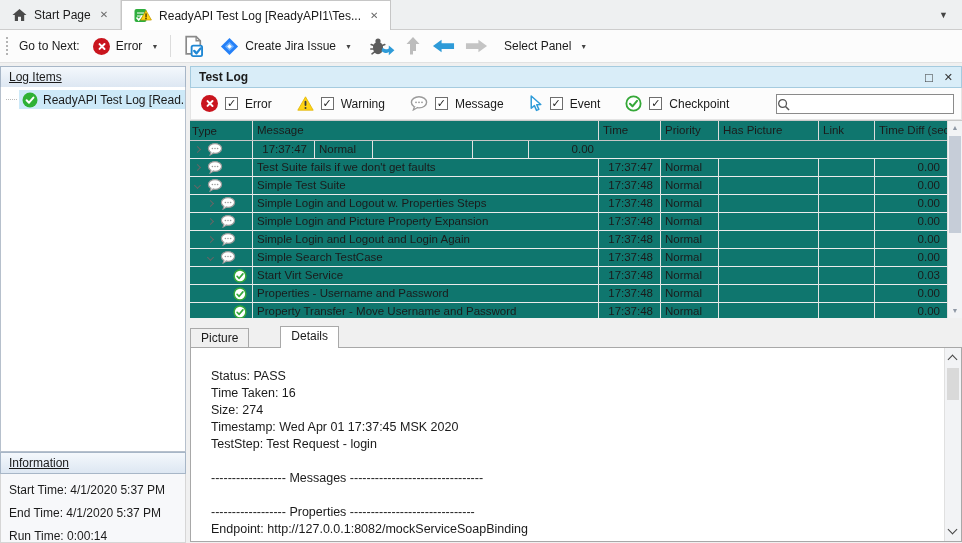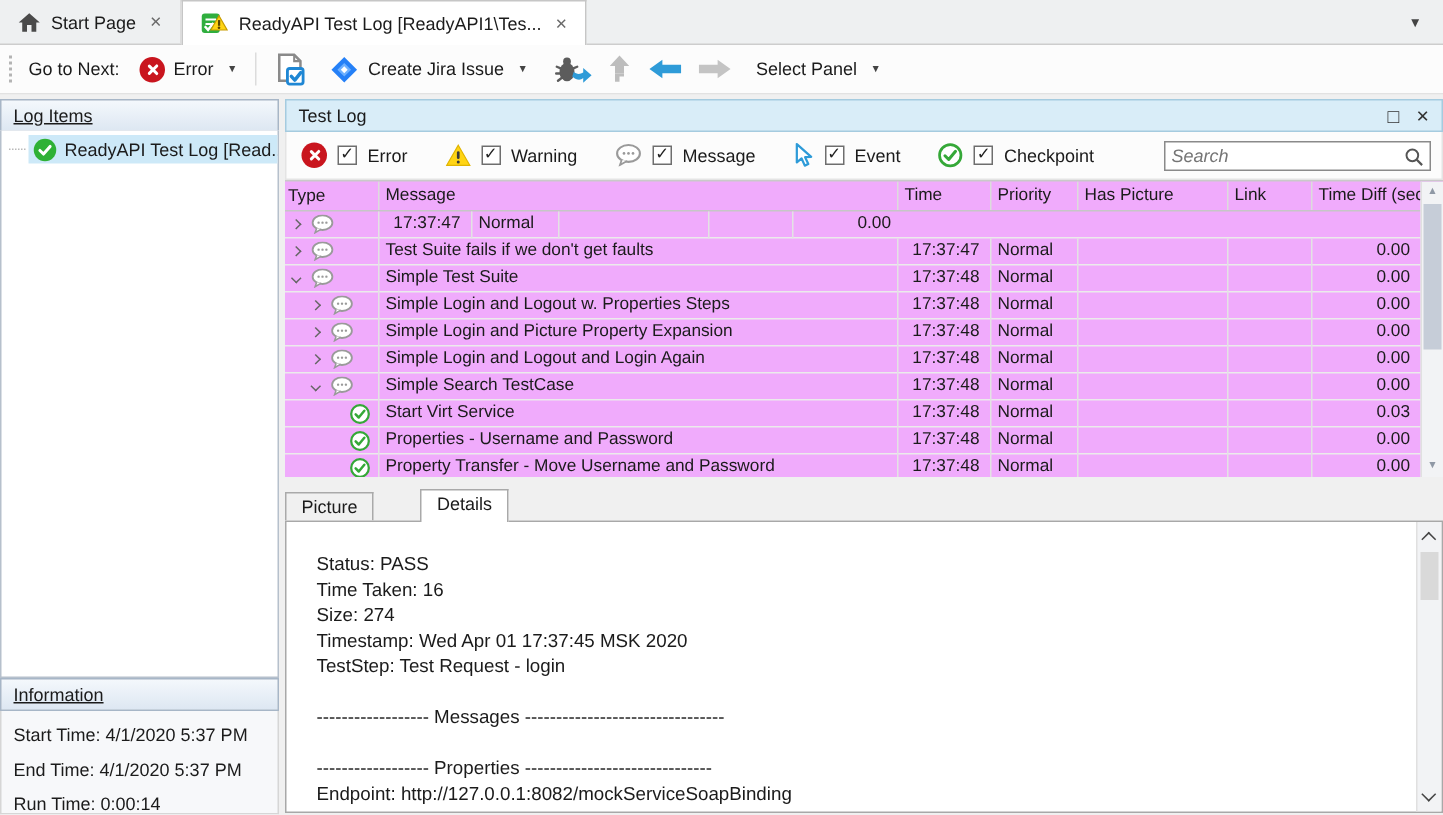--- a/index.html
+++ b/index.html
@@ -37,35 +37,35 @@
   .tree-panel { position:absolute; top:21px; left:0; right:0; height:365px; background:#fff; border:1px solid #b6c0cc; border-top:none; padding-top:3px; }
   .tree-item { display:flex; align-items:center; height:19px; padding-left:5px; }
   .branch { width:11px; border-top:1px dotted #b9b9b9; margin-right:2px; flex:none; }
   .tree-sel { display:flex; align-items:center; gap:5px; background:#cde9f8; flex:1; height:19px; padding:0 3px; white-space:nowrap; overflow:hidden; }
   .info-header { position:absolute; top:386px; left:0; right:0; }
   .info-panel { position:absolute; top:408px; left:0; right:0; bottom:0; background:#f7f8fa; border:1px solid #d6d6d6; border-top:none; padding:9px 8px; }
   .info-line { margin-bottom:9px; }
 
   
   .tl-header { height:22px; background:#d9edf8; border:1px solid #a5cbdf; display:flex; align-items:center; padding:0 8px; }
-  .tl-title { flex:1; }
+  .tl-title { flex:1;font-weight:bold; }
   .win-btn { color:#333; font-size:11px; margin-left:11px; }
   .max-icon::before { content:"□"; font-size:13px; }
   .x-icon::before { content:"✕"; }
 
   .filterbar { position:absolute; top:22px; left:0; right:0; height:32px; background:#fcfcfc; border:1px solid #e4e4e4; border-top:none; display:flex; align-items:center; padding:0 10px; }
   .fgroup { display:flex; align-items:center; gap:7px; margin-right:25px; }
   .cb { width:13px; height:13px; border:1px solid #6e6e6e; background:#fff; font-size:11px; line-height:11px; text-align:center; color:#222; flex:none; }
   .cb::after { content:"✓"; }
   .searchbox { position:absolute; right:7px; top:6px; width:178px; height:20px; border:1px solid #8a8a8a; background:#fff; display:flex; align-items:center; }
   .searchbox input { flex:1; border:none; outline:none; font-family:"Liberation Sans",sans-serif; font-size:12px; font-style:italic; padding:0 4px; min-width:0; background:transparent; }
   .mag { flex:none; margin-right:4px; display:flex; }
 
   
-  .table-wrap { position:absolute; top:54px; left:0; right:0; height:198px; background:#f0abfc; border-top:1px solid #c9c9c9; overflow:hidden; }
+  .table-wrap { position:absolute; top:54px; left:0; right:0; height:198px; background:#0f766e; border-top:1px solid #c9c9c9; overflow:hidden; }
   .thead { display:flex; height:20px; margin-right:15px; border-bottom:1px solid #c6c6c6; font-size:11.5px; }
   .th { border-right:1px solid #dcdcdc; padding:3px 4px 0 4px; white-space:nowrap; overflow:hidden; }
   .tbody { margin-right:15px; }
   .trow { display:flex; height:18px; border-bottom:1px solid #ebebeb; font-size:11.5px; align-items:center; }
   .cell { border-right:1px solid #e3e3e3; height:18px; line-height:17px; padding:0 4px; white-space:nowrap; overflow:hidden; }
   .c-type { width:63px; display:flex; align-items:center; padding:0 2px; }
   .c-msg  { flex:1; }
   .c-time { width:62px; text-align:right; padding-right:7px; }
   .c-pri  { width:58px; }
   .c-pic  { width:100px; }
@@ -272,21 +272,20 @@
         <span>
           <svg width="17" height="17" viewBox="0 0 15 15">
               <circle cx="7.5" cy="7.5" r="6.3" fill="#fff" stroke="#35a838" stroke-width="1.6"></circle>
               <path d="M4.4 7.8 L6.6 10 L10.6 5.2" fill="none" stroke="#35a838" stroke-width="1.8" stroke-linecap="round" stroke-linejoin="round"></path>
             </svg>
         </span>
         <span class="cb"></span>
         <span>Checkpoint</span>
       </div>
       <div class="searchbox">
-        <input type="text" placeholder="Search" style="">
         <span class="mag">
           <svg width="13" height="13" viewBox="0 0 14 14">
               <circle cx="6" cy="6" r="4.2" fill="none" stroke="#555" stroke-width="1.4"></circle>
               <line x1="9.2" y1="9.2" x2="13" y2="13" stroke="#555" stroke-width="1.6"></line>
             </svg>
         </span>
       </div>
     </div>
 
     <div class="table-wrap">

